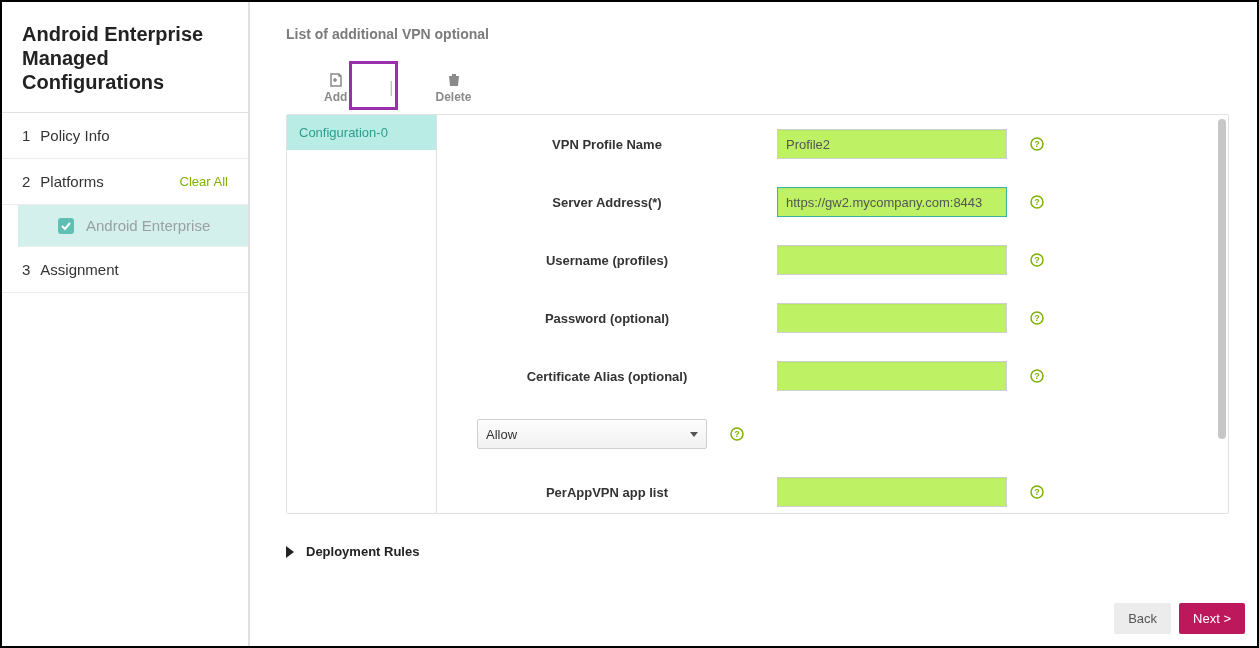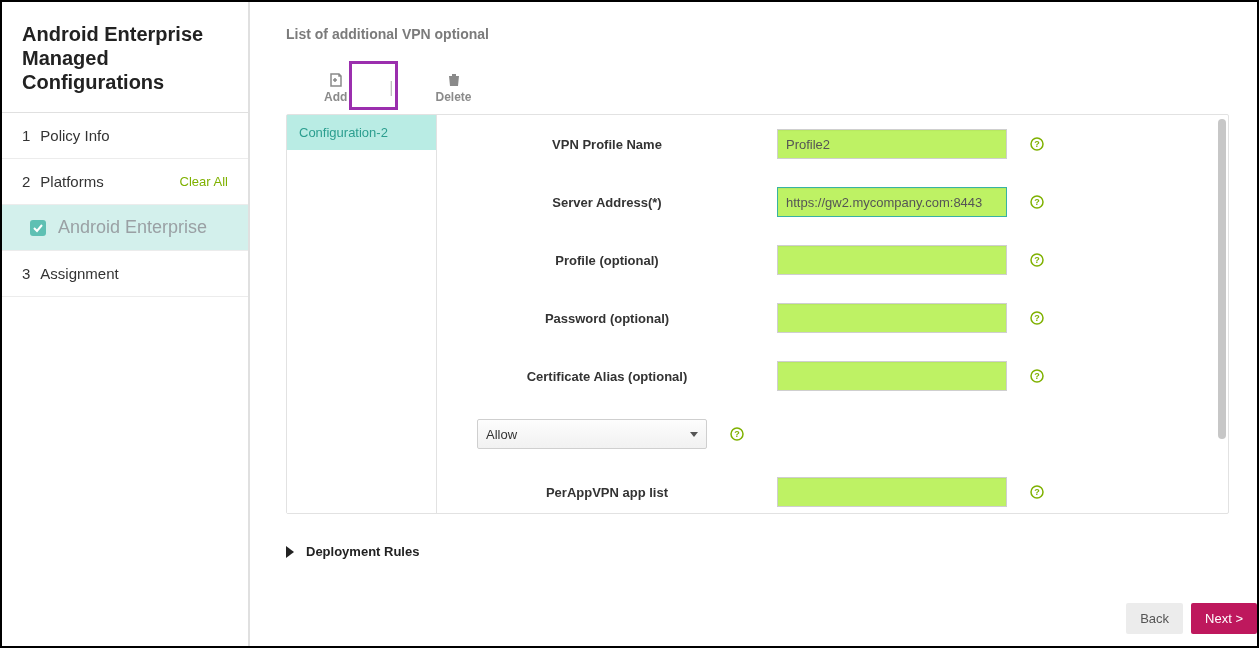--- a/index.html
+++ b/index.html
@@ -46,26 +46,27 @@
   .step .num { margin-right: 10px; font-weight: 400; }
   .step .clear-all {
     margin-left: auto;
     color: #7fb100;
     font-size: 13px;
     cursor: pointer;
   }
   .sub-step {
     display: flex;
     align-items: center;
-    padding: 12px 20px 12px 28px;
+    padding: 12px 20px 12px 40px;
     background: #d3f0ec;
     color: #9aa0a4;
-    font-size: 18px;
+    font-size: 15px;
     border-bottom: 1px solid #ececec;
     cursor: pointer;
+    margin-left: 16px;
   }
   .check-square {
     width: 16px;
     height: 16px;
     border-radius: 3px;
     background: #5ec0b3;
     margin-right: 12px;
     display: inline-flex;
     align-items: center;
     justify-content: center;
@@ -226,21 +227,21 @@
     border-left: 8px solid #222;
     border-top: 6px solid transparent;
     border-bottom: 6px solid transparent;
     width: 0; height: 0;
     margin-right: 12px;
   }
 
   .footer {
     position: absolute;
     bottom: 12px;
-    right: 0;
+    right: 12px;
     display: flex;
     gap: 8px;
   }
   .btn {
     padding: 8px 14px;
     font-size: 13px;
     border-radius: 2px;
     cursor: pointer;
     border: none;
   }
@@ -303,21 +304,21 @@
       <div class="tool-btn delete-btn">
         <svg viewBox="0 0 16 16">
             <path d="M3 4 h10 l-1 10 h-8 z M2 4 h12 M6 2 h4 v2 h-4 z"></path>
           </svg>
         <span>Delete</span>
       </div>
     </div>
 
     <div class="panel">
       <div class="config-list">
-        <div class="config-item">Configuration-2</div>
+        <div class="config-item">Configuration-0</div>
       </div>
 
       <div class="form-area">
 
         <div class="form-row">
           <div class="form-label">VPN Profile Name</div>
           <input class="form-input" type="text" value="Profile2" style="">
           <span class="help-icon">
             <svg viewBox="0 0 14 14">
                 <circle cx="7" cy="7" r="6" fill="none" stroke="#7fb100" stroke-width="1.5"></circle>
@@ -331,21 +332,21 @@
           <input class="form-input active" type="text" value="https://gw2.mycompany.com:8443" style="">
           <span class="help-icon">
             <svg viewBox="0 0 14 14">
                 <circle cx="7" cy="7" r="6" fill="none" stroke="#7fb100" stroke-width="1.5"></circle>
                 <text x="7" y="10" text-anchor="middle" font-size="9" fill="#7fb100" font-weight="bold">?</text>
               </svg>
           </span>
         </div>
 
         <div class="form-row">
-          <div class="form-label">Profile (optional)</div>
+          <div class="form-label">Username (profiles)</div>
           <input class="form-input" type="text" value="" style="">
           <span class="help-icon">
             <svg viewBox="0 0 14 14">
                 <circle cx="7" cy="7" r="6" fill="none" stroke="#7fb100" stroke-width="1.5"></circle>
                 <text x="7" y="10" text-anchor="middle" font-size="9" fill="#7fb100" font-weight="bold">?</text>
               </svg>
           </span>
         </div>
 
         <div class="form-row">

